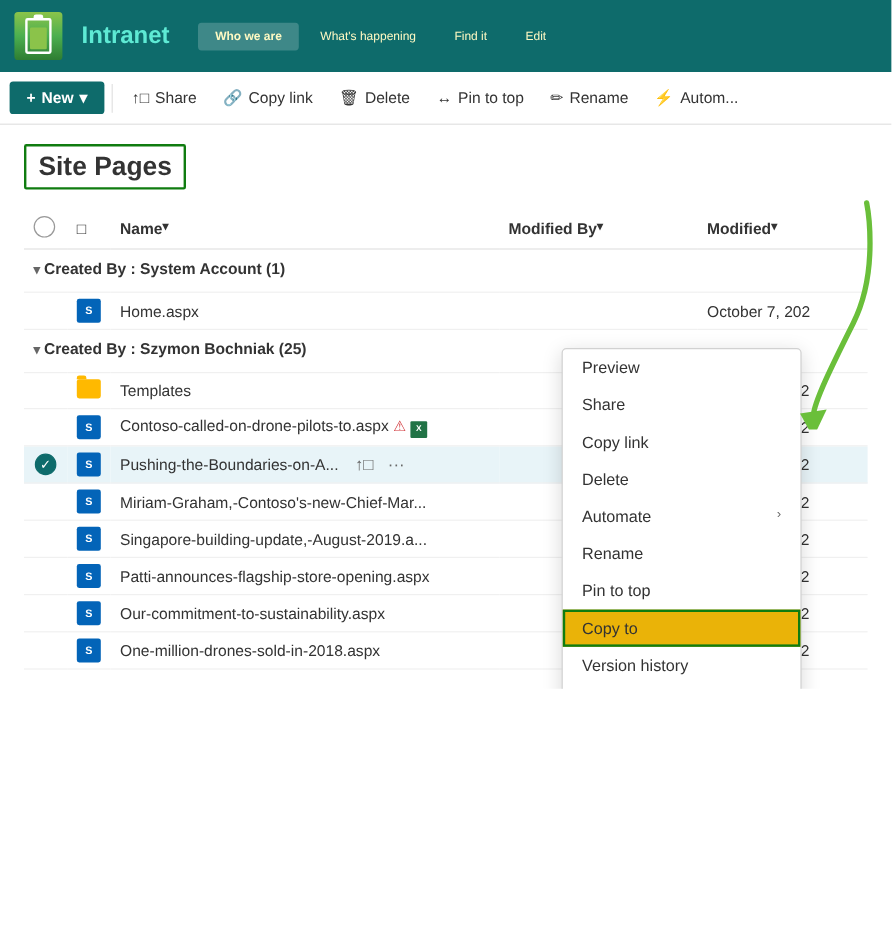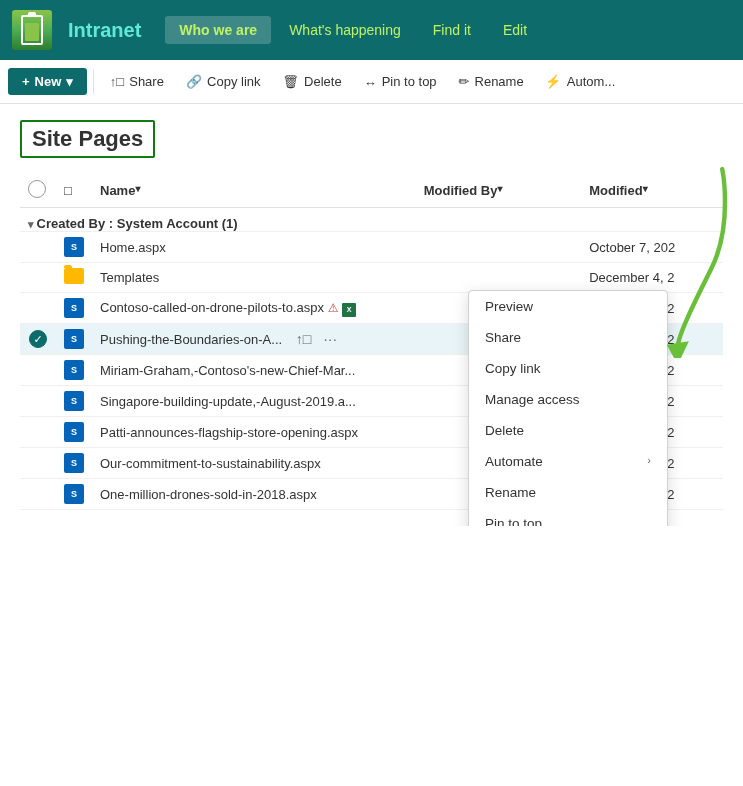--- a/index.html
+++ b/index.html
@@ -49,22 +49,22 @@
       font-size: 20px;
       font-weight: 600;
       margin-right: 8px;
     }
     .nav-links {
       display: flex;
       gap: 4px;
       flex: 1;
     }
     .nav-link {
-      color: #bef264;
-      font-size: 14px;
+      color: #fef9c3;
+      font-size: 10px;
       padding: 6px 14px;
       cursor: pointer;
       border-radius: 3px;
       white-space: nowrap;
     }
     .nav-link.active { background: rgba(255,255,255,0.2); font-weight: 600; }
 
     
     .command-bar {
       background: #fff;
@@ -119,21 +119,21 @@
       font-weight: 600;
       color: #333;
       font-size: 13px;
       cursor: pointer;
     }
     .th-sort { display: inline-flex; align-items: flex-start; gap: 0; }
     .file-table td { padding: 5px 8px; vertical-align: middle; color: #333; }
     .file-table tbody tr { border-bottom: 1px solid #f0f0f0; }
     .file-table tbody tr.selected { background: #e8f4f8; }
 
-    .group-header td { font-weight: 600; padding: 8px 8px 0; color: #333; }
+    .group-header td { font-weight: 600; padding: 8px 8px 12px; color: #333; }
     .col-check { width: 36px; text-align: center; }
     .col-icon { width: 32px; text-align: center; }
     .col-name { min-width: 200px; }
     .col-modby { min-width: 140px; }
     .col-mod { min-width: 120px; }
 
     .check-circle {
       width: 18px; height: 18px;
       border: 1.5px solid #999;
       border-radius: 50%;
@@ -285,20 +285,26 @@
         <tr>
           <td class="col-check"></td>
           <td class="col-icon">
             <span class="file-icon-sp">S</span>
           </td>
           <td class="col-name">Home.aspx</td>
           <td class="col-modby"></td>
           <td class="col-mod">October 7, 202</td>
         </tr>
 
+        <tr class="group-header">
+          <td colspan="5">
+            <span class="chevron-down">▾ </span>
+            <span>Created By : Szymon Bochniak (25)</span>
+          </td>
+        </tr>
 
         <tr>
           <td class="col-check"></td>
           <td class="col-icon">
             <div class="file-icon-folder"></div>
           </td>
           <td class="col-name">Templates</td>
           <td class="col-modby"></td>
           <td class="col-mod">December 4, 2</td>
         </tr>
@@ -392,23 +398,20 @@
     <div class="ctx-item">
       <span>Preview</span>
     </div>
     <div class="ctx-item">
       <span>Share</span>
     </div>
     <div class="ctx-item">
       <span>Copy link</span>
     </div>
     <div class="ctx-item">
-      <span>Manage access</span>
-    </div>
-    <div class="ctx-item">
       <span>Delete</span>
     </div>
     <div class="ctx-item">
       <span>Automate</span>
       <span class="ctx-chevron">›</span>
     </div>
     <div class="ctx-item">
       <span>Rename</span>
     </div>
     <div class="ctx-item">

